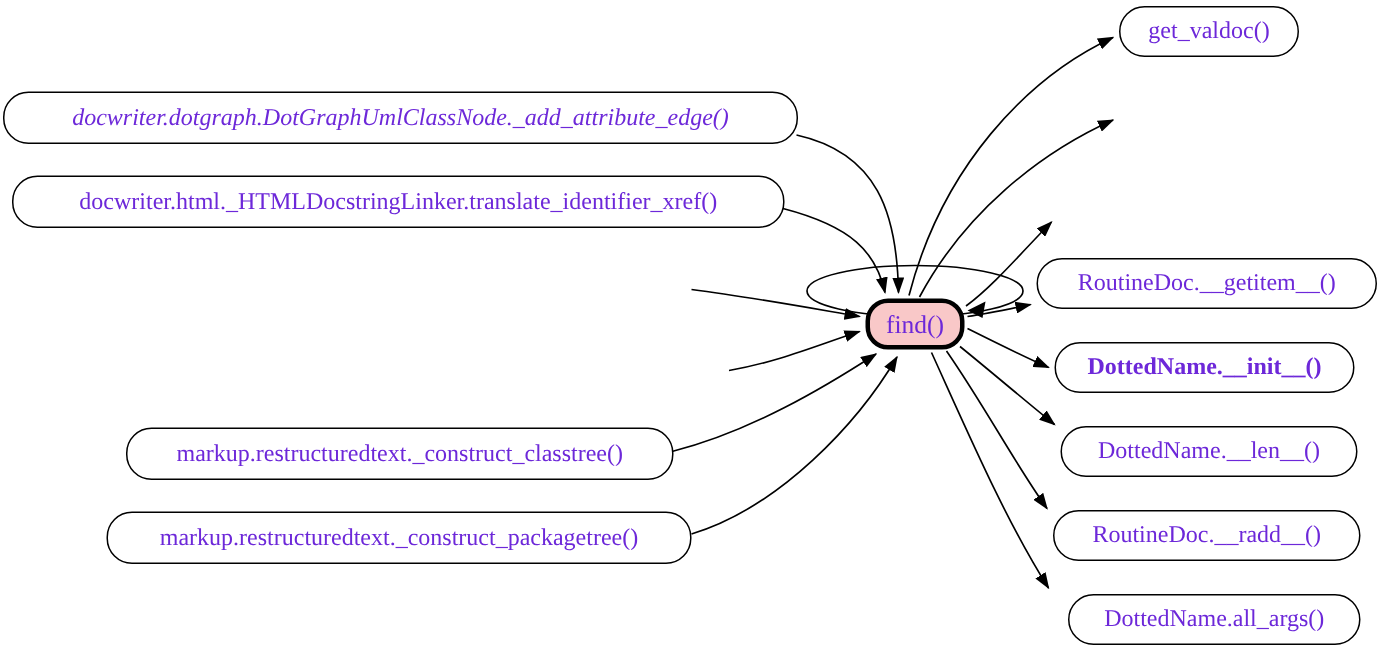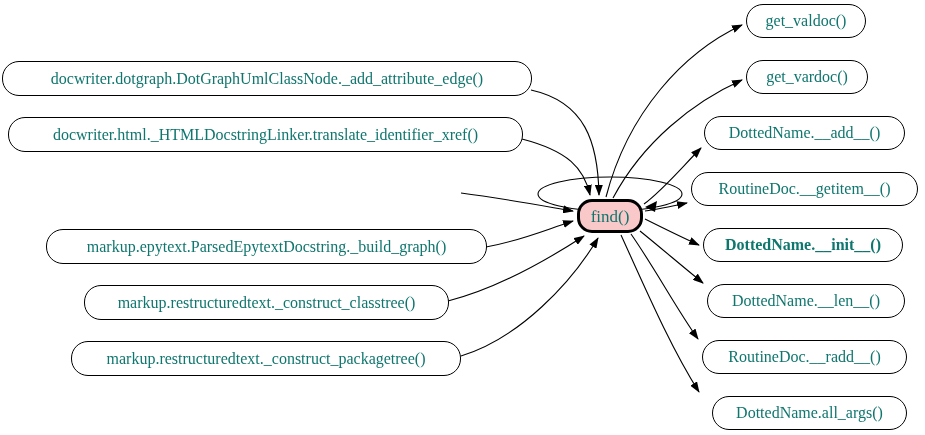--- a/index.html
+++ b/index.html
@@ -18,21 +18,21 @@
   }
   .gnode {
     position: absolute;
     display: flex;
     align-items: center;
     justify-content: center;
     box-sizing: border-box;
     border: 1.4px solid #000000;
     border-radius: 17px;
     background: #ffffff;
-    color: #0f766e;
+    color: #6d28d9;
     font-size: 16px;
     line-height: 1;
     white-space: nowrap;
     text-align: right;
   }
   .gnode.center {
     border-width: 3px;
     border-radius: 15px;
     background: #f9c8c8;
     font-size: 17px;
@@ -68,30 +68,27 @@
     <path class="edge" marker-end="url(#arrow)" d="M 606,197 C 628,112 684,52 742,25"></path>
     <path class="edge" marker-end="url(#arrow)" d="M 613,198 C 643,142 693,102 742,80"></path>
     <path class="edge" marker-end="url(#arrow)" d="M 644,204 C 663,190 683,166 701,148"></path>
     <path class="edge" marker-end="url(#arrow)" d="M 645,211 C 659,209 673,206 687,203"></path>
     <path class="edge" marker-end="url(#arrow)" d="M 645,219 C 661,227 681,237 699,245"></path>
     <path class="edge" marker-end="url(#arrow)" d="M 640,231 C 661,248 682,266 703,283"></path>
     <path class="edge" marker-end="url(#arrow)" d="M 631,234 C 656,270 676,308 698,339"></path>
     <path class="edge" marker-end="url(#arrow)" d="M 621,235 C 646,290 671,348 699,392"></path>
   </svg>
 
-  <div class="gnode" style="left:2px; top:61px; width:530px; height:35px;">docwriter.dotgraph.DotGraphUmlClassNode._add_attribute_edge()</div>
+  <div class="gnode" style="left:2px; top:61px; width:530px; height:35px;font-style:italic;">docwriter.dotgraph.DotGraphUmlClassNode._add_attribute_edge()</div>
   <div class="gnode" style="left:8px; top:117px; width:515px; height:35px;">docwriter.html._HTMLDocstringLinker.translate_identifier_xref()</div>
-  <div class="gnode" style="left:46px; top:229px; width:441px; height:35px;">markup.epytext.ParsedEpytextDocstring._build_graph()</div>
   <div class="gnode" style="left:84px; top:285px; width:365px; height:35px;">markup.restructuredtext._construct_classtree()</div>
   <div class="gnode" style="left:71px; top:341px; width:390px; height:35px;">markup.restructuredtext._construct_packagetree()</div>
 
   <div class="gnode center" style="left:577px; top:199px; width:66px; height:34px;">find()</div>
 
   <div class="gnode" style="left:746px; top:4px; width:120px; height:34px;">get_valdoc()</div>
-  <div class="gnode" style="left:746px; top:60px; width:122px; height:34px;">get_vardoc()</div>
-  <div class="gnode" style="left:704px; top:116px; width:201px; height:34px;">DottedName.__add__()</div>
   <div class="gnode" style="left:691px; top:172px; width:227px; height:34px;">RoutineDoc.__getitem__()</div>
   <div class="gnode" style="left:703px; top:228px; width:200px; height:34px;font-weight:bold;">DottedName.__init__()</div>
   <div class="gnode" style="left:707px; top:284px; width:198px; height:34px;">DottedName.__len__()</div>
   <div class="gnode" style="left:702px; top:340px; width:205px; height:34px;">RoutineDoc.__radd__()</div>
   <div class="gnode" style="left:712px; top:396px; width:195px; height:34px;">DottedName.all_args()</div>
 
 </div>
 
 </body></html>

